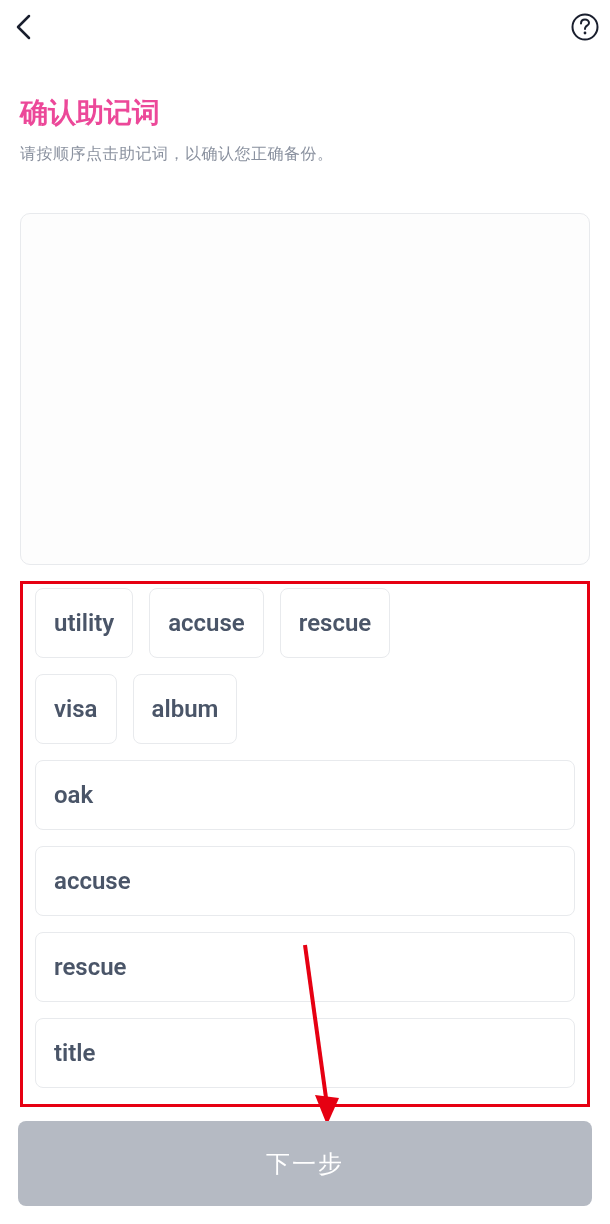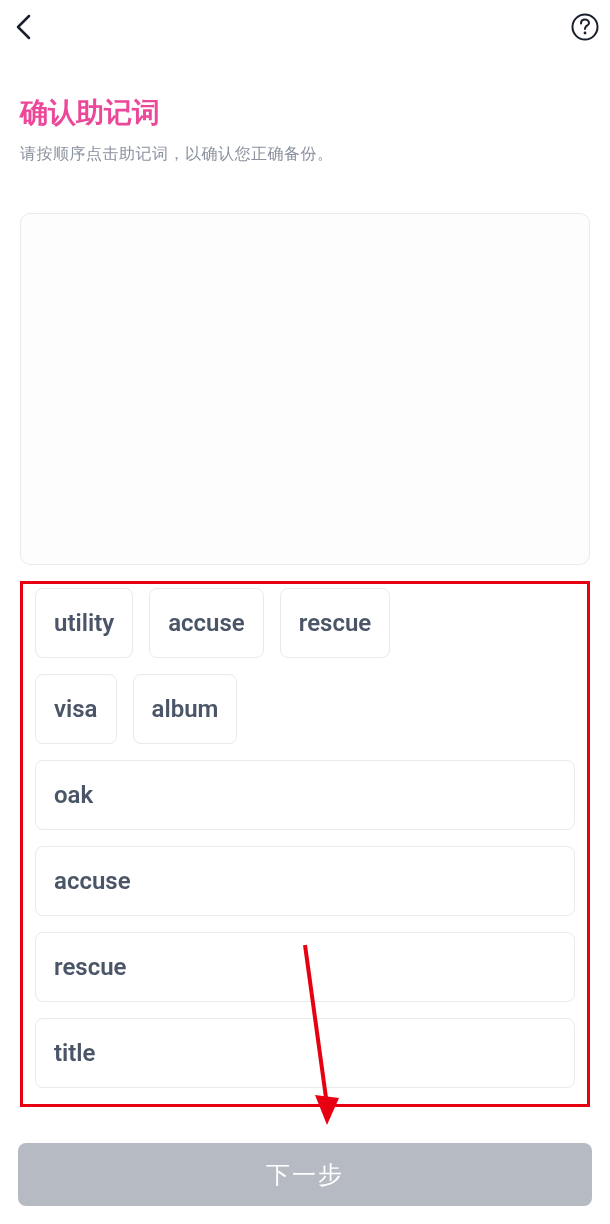--- a/index.html
+++ b/index.html
@@ -91,21 +91,21 @@
       position: absolute;
       left: 295px;
       top: 940px;
       pointer-events: none;
     }
     .next-button {
       position: absolute;
       left: 18px;
       bottom: 18px;
       width: 574px;
-      height: 63px;
+      height: 85px;
       background: #b5bac3;
       border: none;
       border-radius: 8px;
       font-size: 24px;
       color: #ffffff;
       cursor: pointer;
       letter-spacing: 2px;
     }
   </style>
 </head>

